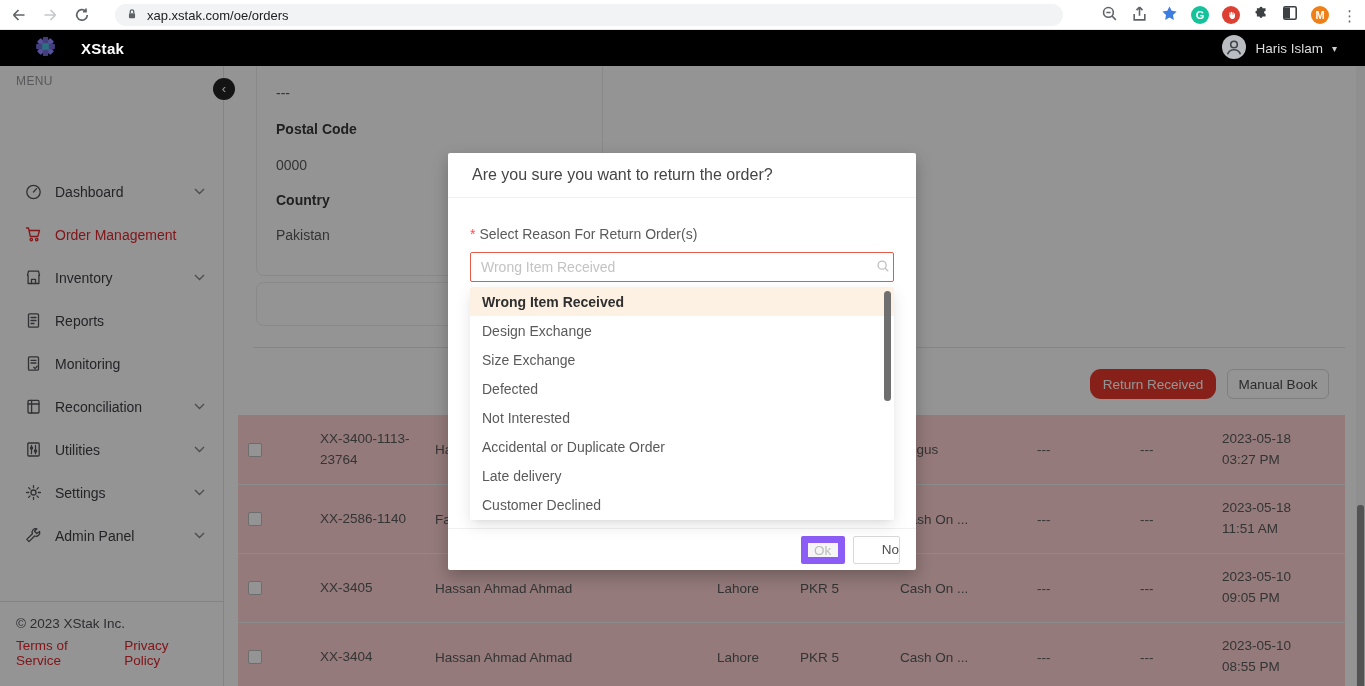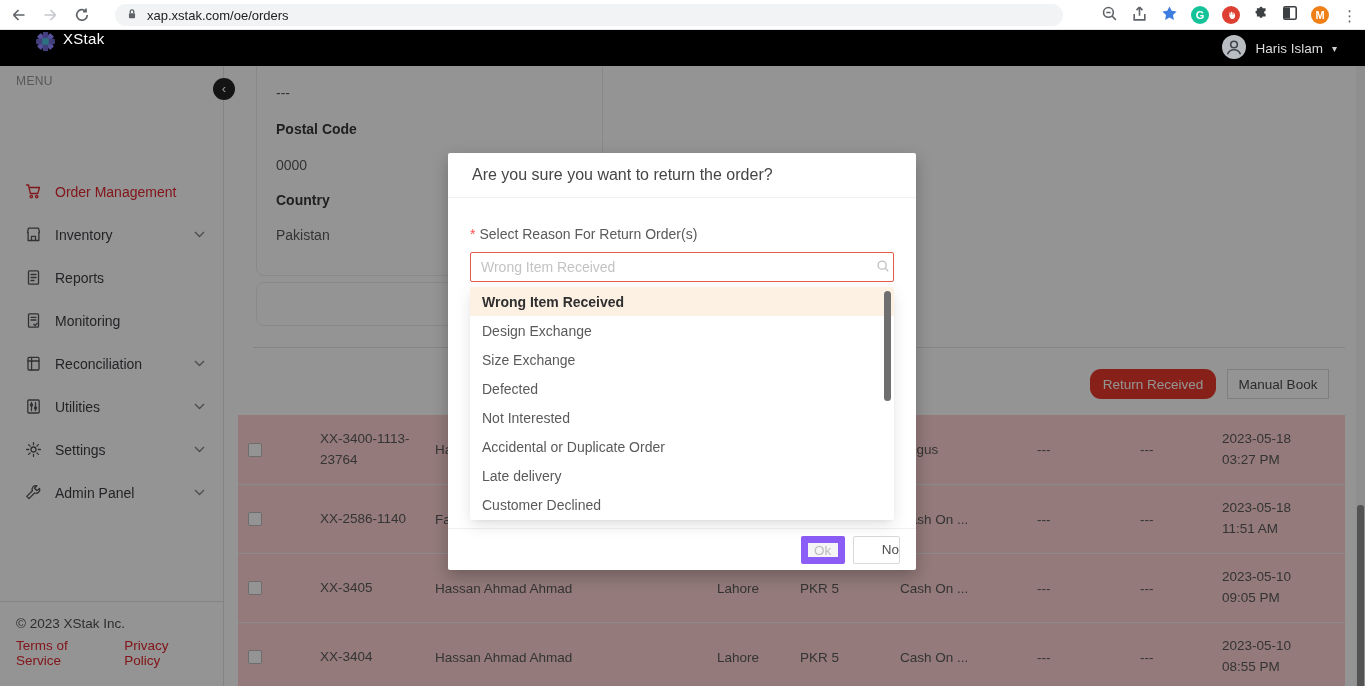--- a/index.html
+++ b/index.html
@@ -15,22 +15,22 @@
   .omnibox { position:absolute; left:115px; top:4px; width:948px; height:22px; border-radius:11px;
              background:#f1f3f4; display:flex; align-items:center; padding-left:10px; gap:8px;
              font-size:13px; color:#202124; cursor:text; }
   .browser-right { position:absolute; right:8px; top:0; height:30px; display:flex; align-items:center; gap:13px; }
   .badge { width:18px; height:18px; border-radius:50%; color:#fff; font-size:11px; font-weight:bold;
            display:flex; align-items:center; justify-content:center; cursor:pointer; }
   .kebab { font-size:15px; color:#5f6368; cursor:pointer; line-height:1; }
 
   
   .appbar { position:absolute; top:30px; left:0; right:0; height:36px; background:#000; z-index:35; }
-  .brand { position:absolute; left:34px; top:0; height:36px; display:flex; align-items:flex-start; gap:6px;
-           color:#fff; font-size:15px; font-weight:normal; letter-spacing:.3px; }
+  .brand { position:absolute; left:34px; top:0; height:36px; display:flex; align-items:center; gap:24px;
+           color:#fff; font-size:15px; font-weight:bold; letter-spacing:.3px; }
   .user { position:absolute; right:28px; top:0; height:36px; display:flex; align-items:center; gap:9px;
           color:#dcdcdc; font-size:13.5px; cursor:pointer; }
   .user .caret { font-size:10px; color:#cfcfcf; }
 
   
   .sidebar { position:absolute; top:66px; left:0; width:224px; bottom:0; background:#fff;
              border-right:1px solid #e4e4e4; z-index:5; }
   .menu-label { position:absolute; top:8px; left:16px; font-size:12px; color:#98989d; letter-spacing:.4px; }
   .collapse-btn { position:absolute; top:78px; left:213px; width:22px; height:22px; border-radius:50%;
                   background:#242424; color:#fff; border:none; font-size:13px; line-height:20px;
@@ -53,21 +53,21 @@
            border:1px solid #ededed; border-radius:8px; }
   .card1 div { position:absolute; left:19px; font-size:14px; color:#5a5a5a; }
   .fld-label { font-weight:bold; color:#383838 !important; }
   .card2 { position:absolute; left:256px; top:282px; width:347px; height:44px; background:#fff;
            border:1px solid #ededed; border-radius:8px; }
   .content-divider { position:absolute; left:253px; top:347px; width:1092px; height:1px; background:#e6e6e6; }
   .btn-return { position:absolute; left:1090px; top:369px; width:126px; height:30px; background:#e8382a;
                 color:#fff; border:none; border-radius:11px; font-size:13.5px; cursor:pointer;
                 font-family:"Liberation Sans", sans-serif; }
   .btn-manual { position:absolute; left:1227px; top:369px; width:102px; height:30px; background:#fff;
-                color:#4a4a4a; border:1px solid #d9d9d9; border-radius:0; font-size:13.5px; cursor:pointer;
+                color:#4a4a4a; border:1px solid #d9d9d9; border-radius:6px; font-size:13.5px; cursor:pointer;
                 font-family:"Liberation Sans", sans-serif; }
 
   .orders { position:absolute; left:238px; top:415px; width:1107px; }
   .orow { display:grid; grid-template-columns:24px 163px 282px 83px 100px 137px 103px 82px 1fr;
           align-items:center; height:69px; background:#ffd2d2; padding-left:10px;
           font-size:13.5px; color:#5a5a5a; cursor:pointer; }
   .orow + .orow { border-top:1px solid #efefef; }
   .cb { width:14px; height:14px; background:#fff; border:1px solid #bcbcbc; border-radius:2px; cursor:pointer; }
   .order-no { padding-left:48px; }
   .order-no span { display:inline-block; max-width:92px; line-height:1.55; }
@@ -202,20 +202,32 @@
           </svg>
       </span>
       <span>Haris Islam</span>
       <span class="caret">▾</span>
     </div>
   </div>
 
   <div class="sidebar">
     <div class="menu-label">MENU</div>
     <nav class="side-nav" id="side-nav">
+        <div class="side-item">
+          <span class="ico"><svg viewBox="0 0 17 17" width="17" height="17" fill="none" stroke="currentColor" stroke-width="1.3" stroke-linecap="round" stroke-linejoin="round">
+              <circle cx="8.5" cy="9" r="6.7"></circle>
+              <path d="M8.5 9l3.1-3.4"></path>
+            </svg></span>
+          <span class="lbl">Dashboard</span>
+          <span class="chev">
+            <svg width="11" height="7" viewBox="0 0 11 7" fill="none" stroke="currentColor" stroke-width="1.4">
+              <path d="M1 1l4.5 4.5L10 1"></path>
+            </svg>
+          </span>
+        </div>
         <div class="side-item active">
           <span class="ico"><svg viewBox="0 0 17 17" width="17" height="17" fill="none" stroke="currentColor" stroke-width="1.3" stroke-linecap="round" stroke-linejoin="round">
               <path d="M1.5 2h2l1.8 8.5h7.5l1.7-6H4.2"></path>
               <circle cx="6.3" cy="13.6" r="1.2"></circle>
               <circle cx="11.7" cy="13.6" r="1.2"></circle>
             </svg></span>
           <span class="lbl">Order Management</span>
         </div>
         <div class="side-item">
           <span class="ico"><svg viewBox="0 0 17 17" width="17" height="17" fill="none" stroke="currentColor" stroke-width="1.3" stroke-linecap="round" stroke-linejoin="round">

